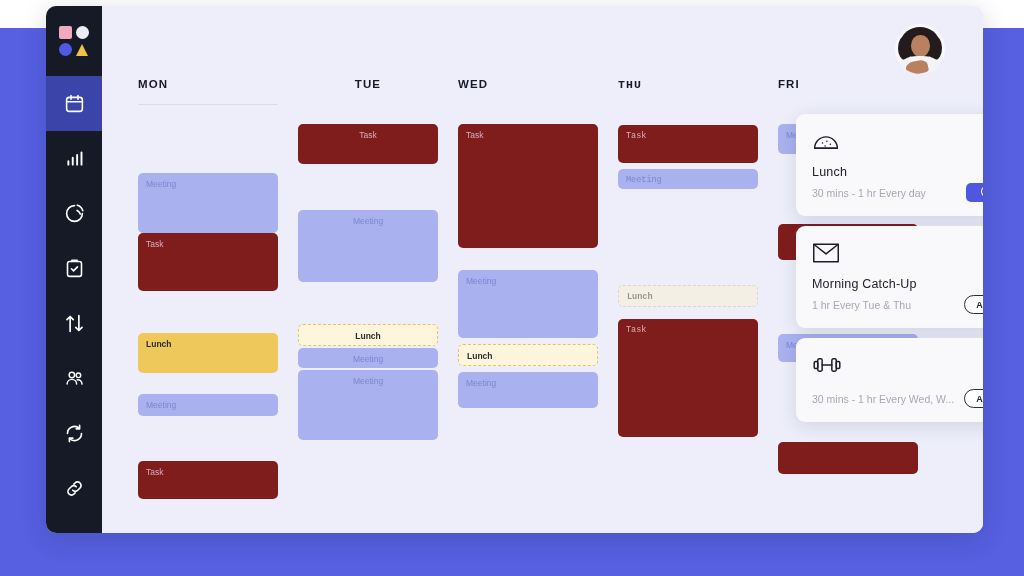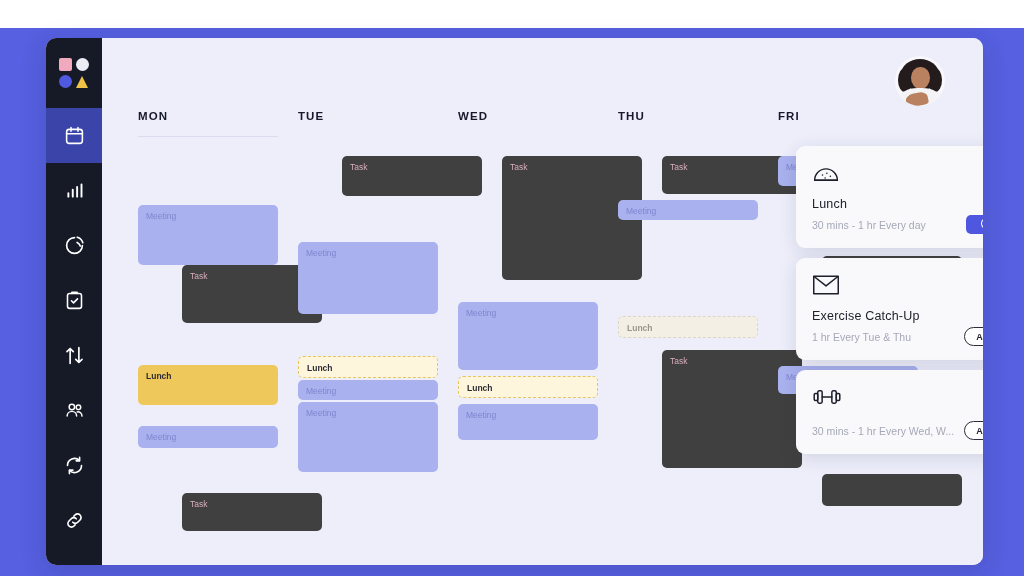--- a/index.html
+++ b/index.html
@@ -13,21 +13,21 @@
   
   .purple-bg {
     position: absolute;
     left: 0; top: 28px; width: 1024px; height: 548px;
     background: #5660e0;
   }
 
   
   .app-window {
     position: absolute;
-    left: 46px; top: 38px;
+    left: 46px; top: 6px;
     width: 937px; height: 527px;
     border-radius: 10px;
     background: #edeefa;
     overflow: hidden;
     display: flex;
     box-shadow: 0 6px 26px rgba(30,30,70,.18);
   }
 
   
   .sidebar {
@@ -133,21 +133,21 @@
   .slots { position: relative; }
 
   .ev {
     position: absolute; left: 0; width: 140px;
     border-radius: 5px;
     padding: 6px 8px;
     font-size: 8.5px;
     overflow: hidden;
   }
   .ev-meeting { background: #a9b1ee; color: #7d86cf; }
-  .ev-task    { background: #404040; color: #d9aebc; margin-left: 44px; }
+  .ev-task    { background: #7f1d1d; color: #d9aebc; }
   .ev-lunch   { background: #efc85c; color: #2b2b33; font-weight: 600; }
   .ev-ghost {
     background: #fdf6dd;
     border: 1.6px dashed #e6c45e;
     color: #2b2b33; font-weight: 600;
   }
   .ev-ghost-dim {
     background: #f4efe4;
     border: 1.4px dashed #ddd6c6;
     color: #9b968c; font-weight: 600;
@@ -309,40 +309,40 @@
           <div class="col-head">MON</div>
           <div class="col-rule"></div>
           <div class="slots">
             <div class="ev ev-meeting" style="top: 62px; height: 60px;">Meeting</div>
             <div class="ev ev-task" style="top: 122px; height: 58px;">Task</div>
             <div class="ev ev-lunch" style="top: 222px; height: 40px;">Lunch</div>
             <div class="ev ev-meeting" style="top: 283px; height: 22px;">Meeting</div>
             <div class="ev ev-task" style="top: 350px; height: 38px;">Task</div>
           </div>
         </div>
-        <div class="col" style="left: 160px;">
+        <div class="col" style="left: 160px; text-align: center;">
           <div class="col-head">TUE</div>
           <div class="slots">
             <div class="ev ev-task" style="top: 20px; height: 40px;">Task</div>
             <div class="ev ev-meeting" style="top: 106px; height: 72px;">Meeting</div>
             <div class="ev ev-ghost" style="top: 220px; height: 22px;">Lunch</div>
             <div class="ev ev-meeting" style="top: 244px; height: 20px;">Meeting</div>
             <div class="ev ev-meeting" style="top: 266px; height: 70px;">Meeting</div>
           </div>
         </div>
         <div class="col" style="left: 320px;">
           <div class="col-head">WED</div>
           <div class="slots">
             <div class="ev ev-task" style="top: 20px; height: 124px;">Task</div>
             <div class="ev ev-meeting" style="top: 166px; height: 68px;">Meeting</div>
             <div class="ev ev-ghost" style="top: 240px; height: 22px;">Lunch</div>
             <div class="ev ev-meeting" style="top: 268px; height: 36px;">Meeting</div>
           </div>
         </div>
-        <div class="col" style="left: 480px;">
+        <div class="col" style="left: 480px; font-family: Liberation Mono, monospace;">
           <div class="col-head">THU</div>
           <div class="slots">
             <div class="ev ev-task" style="top: 20px; height: 38px;">Task</div>
             <div class="ev ev-meeting" style="top: 64px; height: 20px;">Meeting</div>
             <div class="ev ev-ghost-dim" style="top: 180px; height: 22px;">Lunch</div>
             <div class="ev ev-task" style="top: 214px; height: 118px;">Task</div>
           </div>
         </div>
         <div class="col" style="left: 640px;">
           <div class="col-head">FRI</div>
@@ -374,21 +374,21 @@
                   <path d="M8 12.2l2.7 2.7 5.3-5.6"></path>
                 </svg></span>
             </div>
           </div>
         </div>
         <div class="card">
           <div class="card-icon"><svg width="28" height="24" viewBox="0 0 32 26" fill="none" stroke="#1d1f2b" stroke-width="1.7" stroke-linejoin="round">
               <rect x="2" y="3" width="28" height="20"></rect>
               <path d="M2 3l14 11L30 3"></path>
             </svg></div>
-          <div class="card-title">Exercise Catch-Up</div>
+          <div class="card-title">Morning Catch-Up</div>
           <div class="card-bottom">
             <div class="card-sub">1 hr Every Tue &amp; Thu</div>
             <div class="btn-add">Add</div>
           </div>
         </div>
         <div class="card">
           <div class="card-icon"><svg width="30" height="24" viewBox="0 0 34 26" fill="none" stroke="#1d1f2b" stroke-width="1.7" stroke-linecap="round" stroke-linejoin="round">
               <rect x="6.5" y="6" width="5" height="14" rx="1.6"></rect>
               <rect x="22.5" y="6" width="5" height="14" rx="1.6"></rect>
               <rect x="2.5" y="9" width="4" height="8" rx="1.4"></rect>

